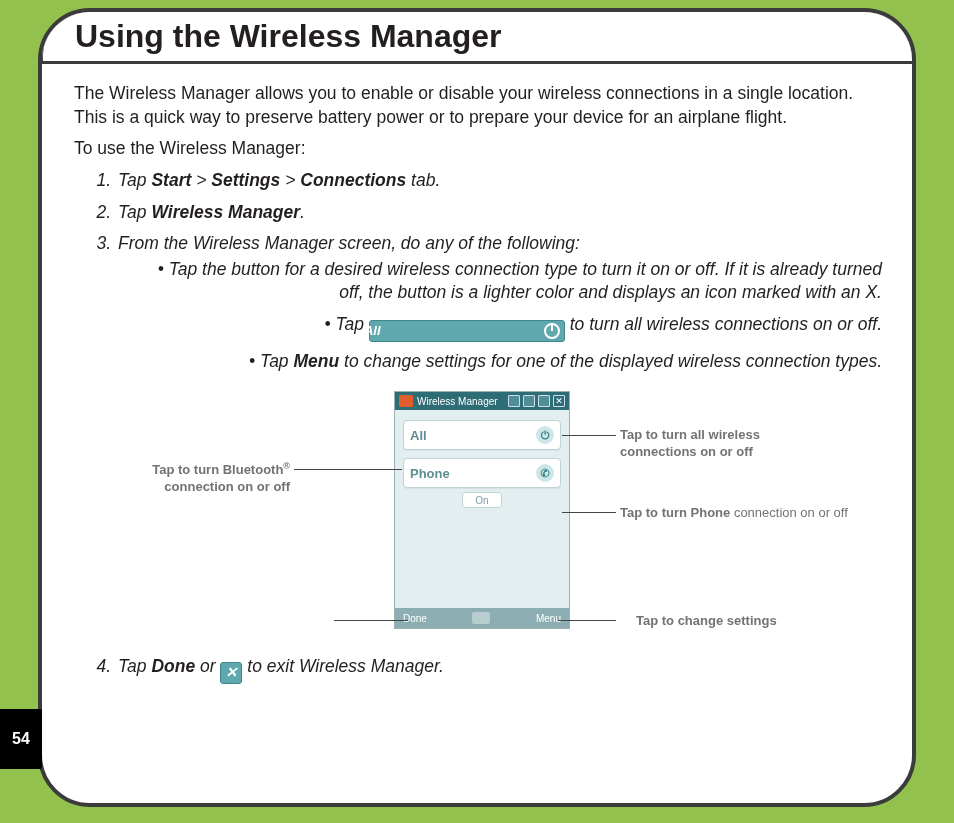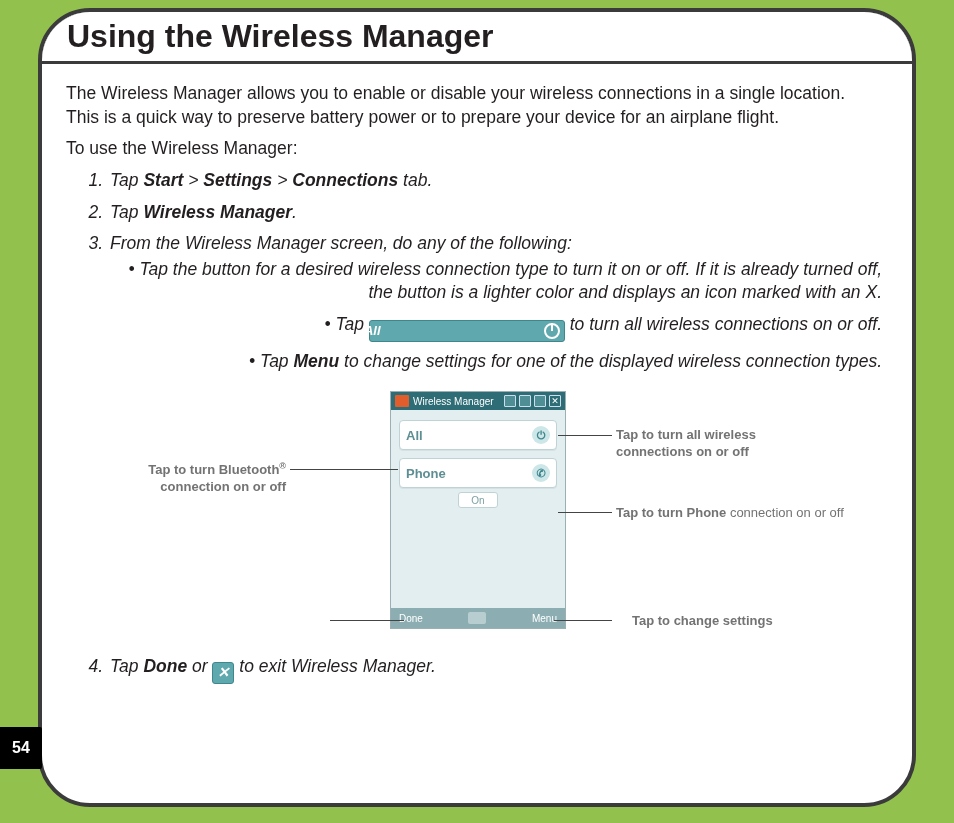--- a/index.html
+++ b/index.html
@@ -29,21 +29,21 @@
   }
   .page{
     position:absolute;
     left:38px;
     top:8px;
     right:38px;
     bottom:16px;
     background:#fff;
     border:4px solid #3B3B3B;
     border-radius:52px;
-    padding:0 30px 20px 24px;
+    padding:0 30px 20px 32px;
     overflow:hidden;
   }
   
   .title-wrap{
     margin:-4px -34px 18px -34px;
     background:#3B3B3B;
     border-top-left-radius:48px;
     border-top-right-radius:48px;
     height:56px;
     display:flex;
@@ -67,21 +67,21 @@
   }
   
   .page-tab{
     position:absolute;
     left:0;
     bottom:54px;
     background:#000;
     color:#fff;
     font-weight:bold;
     font-size:16px;
-    padding:12px 12px;
+    padding:21px 12px;
     border-radius:0 2px 2px 0;
     z-index:2;
   }
 
   
   .body-text{font-size:17.5px;line-height:1.35;}
   .body-text p{margin:0 0 8px 0;}
   ol.steps{margin:4px 0 0 42px;padding:0;}
   ol.steps>li{margin:0 0 8px 0;padding-left:2px;font-style:italic;}
   ul.bullets{list-style:none;margin:2px 0 0 12px;padding:0;}

